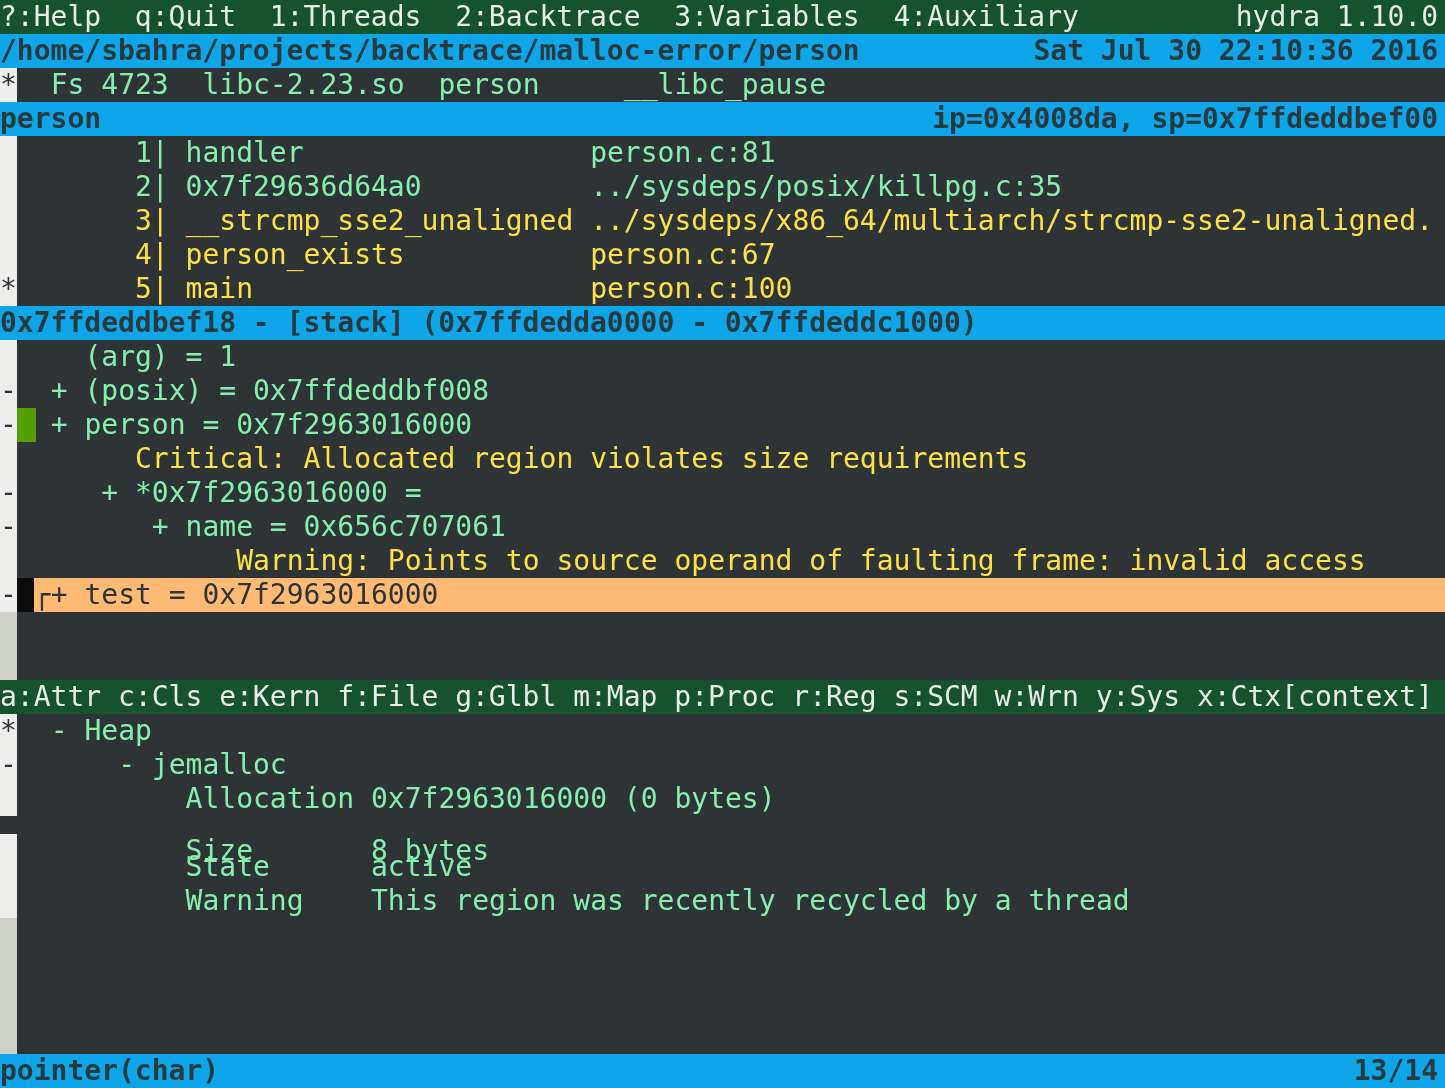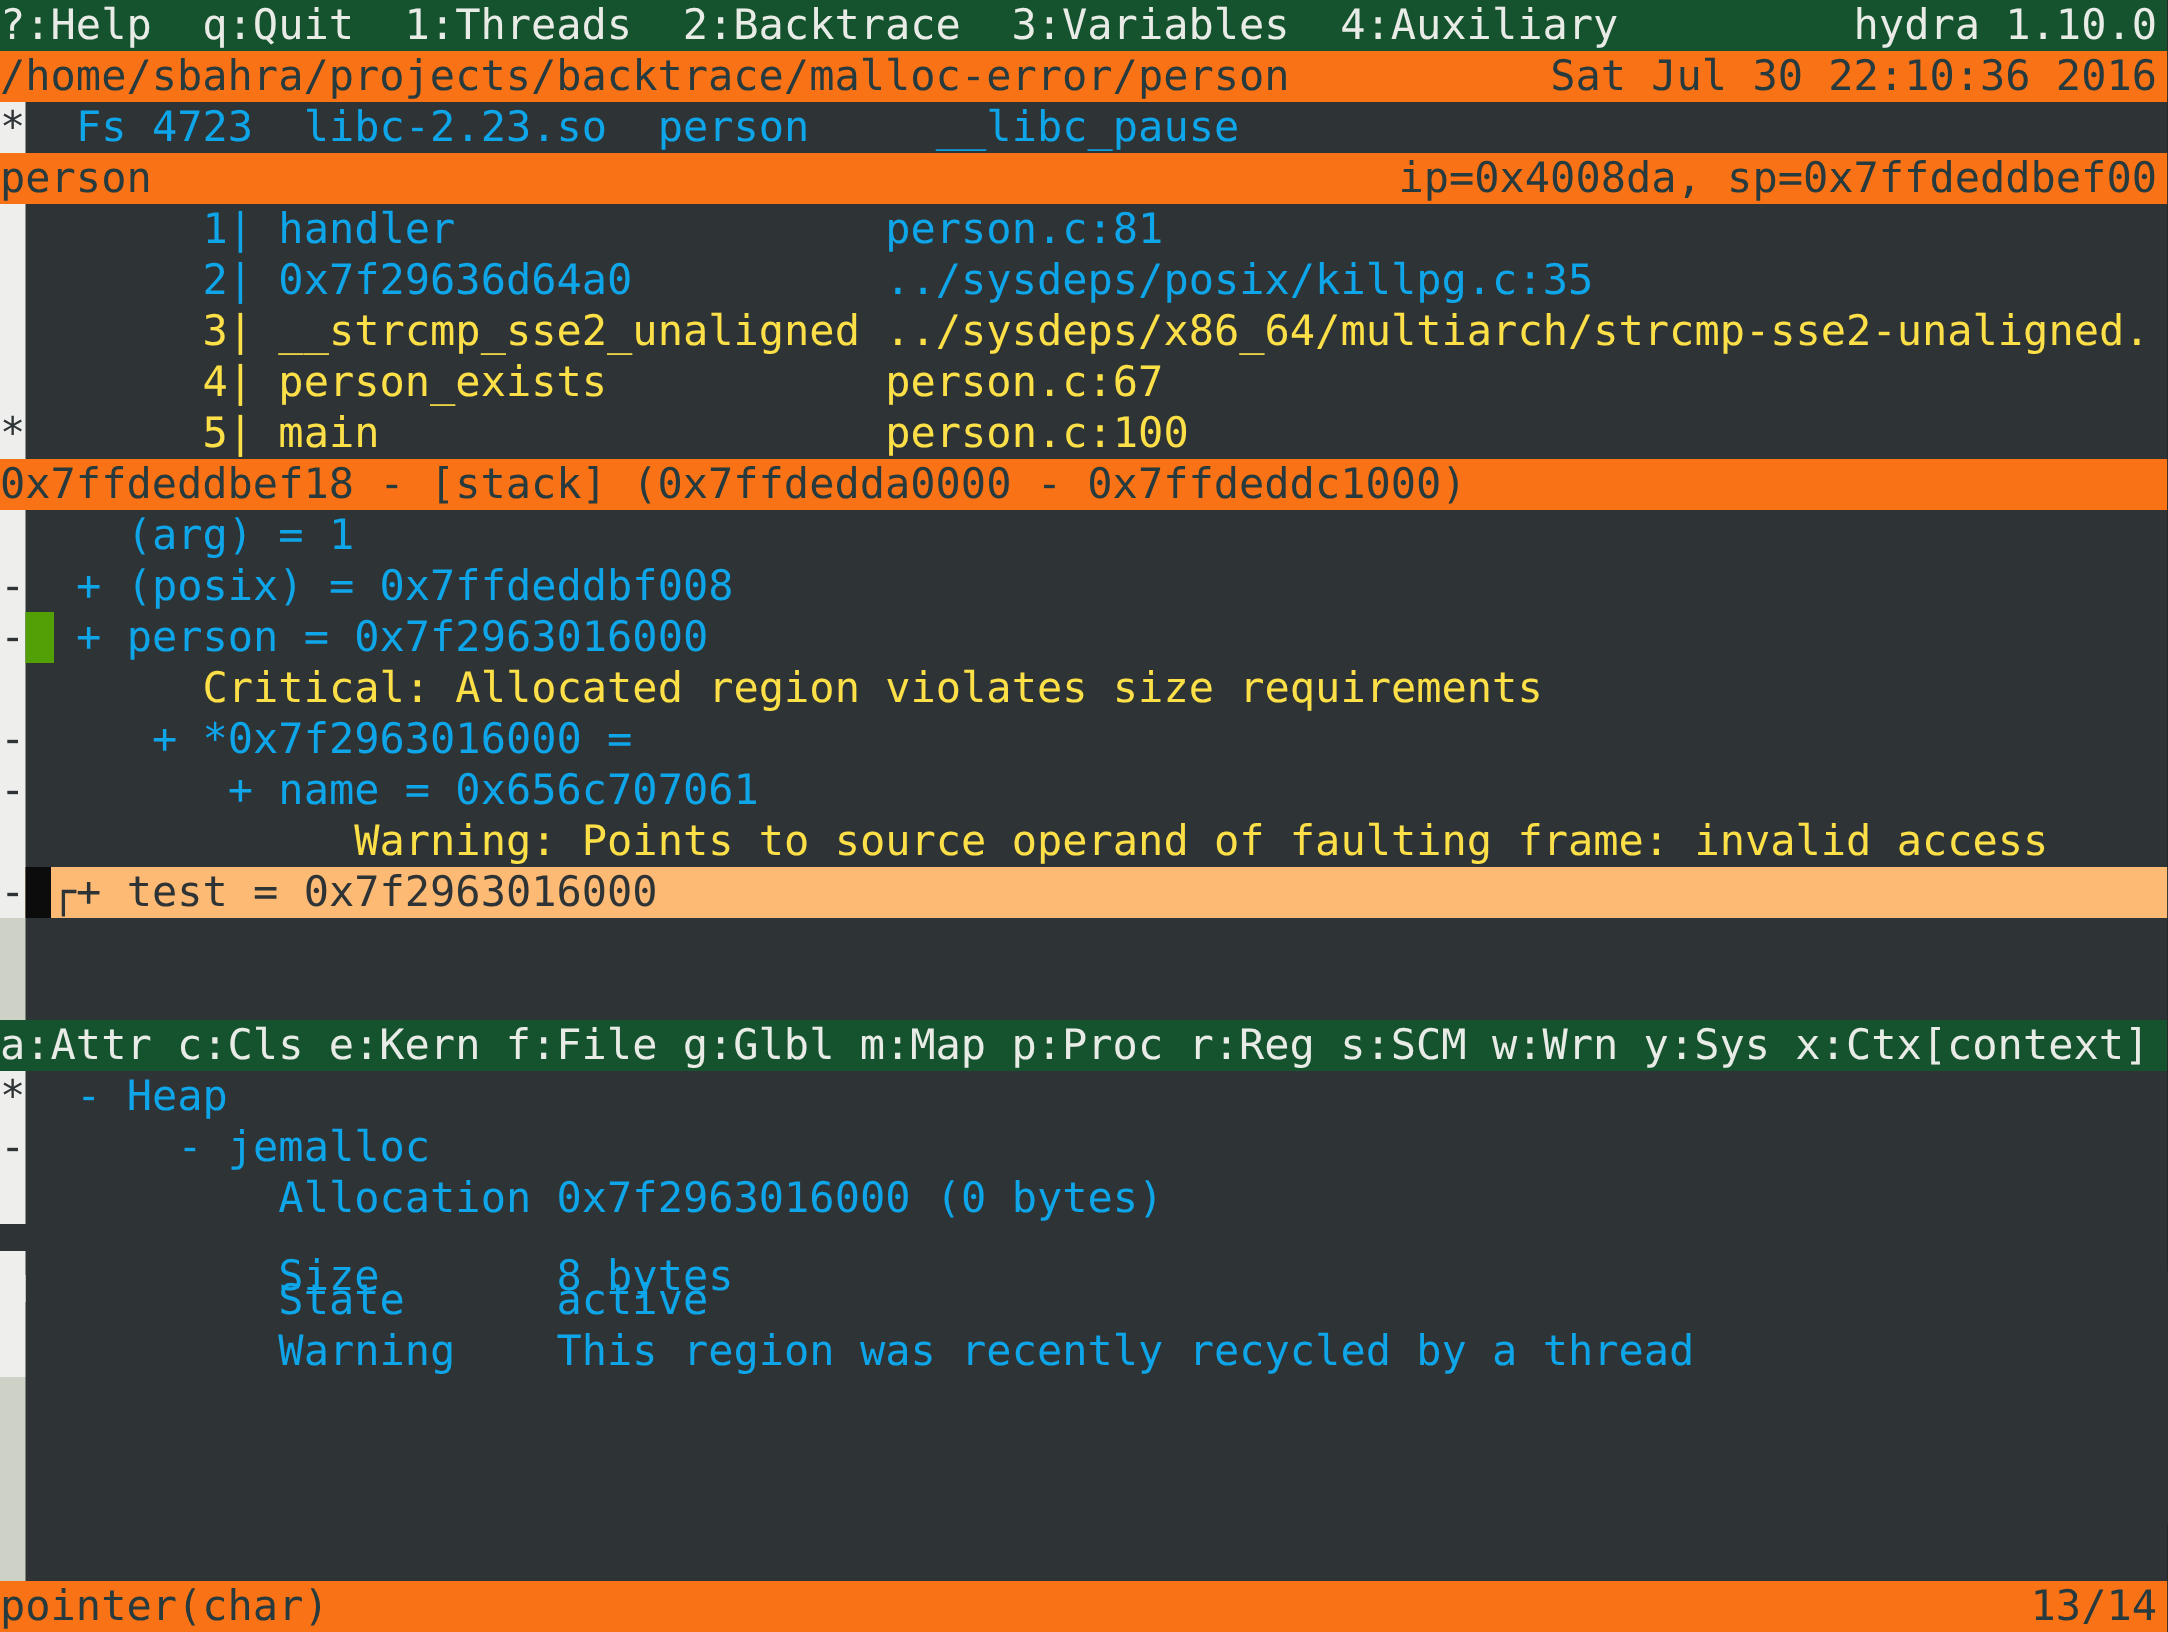--- a/index.html
+++ b/index.html
@@ -16,42 +16,42 @@
   .row {
     position: absolute;
     left: 0;
     width: 1445px;
     height: 34px;
     display: flex;
     white-space: pre;
   }
   
   .bar-blue { background: #14532d; color: #e9ebe7; }
-  .bar-teal { background: #f97316; color: #273a3d; }
+  .bar-teal { background: #0ea5e9; color: #273a3d; font-weight: bold; }
   .bar .left { white-space: pre; }
   .bar .rightedge {
     position: absolute;
     right: 7px;
     top: 0;
     white-space: pre;
   }
   
   .g {
     flex: 0 0 17px;
     height: 34px;
     background: #eeeeec;
     color: #2e3436;
     overflow: hidden;
     white-space: pre;
   }
   .g.dull { background: #ced2c6; }
   
   .t {
     white-space: pre;
-    color: #0ea5e9;
+    color: #86efac;
     flex: 1;
     overflow: hidden;
   }
   .t.yellow { color: #fde047; }
   .t.hl { background: #fdba74; color: #2e3436; }
   
   .cell-green {
     position: absolute;
     left: 17px;
     width: 19px;

